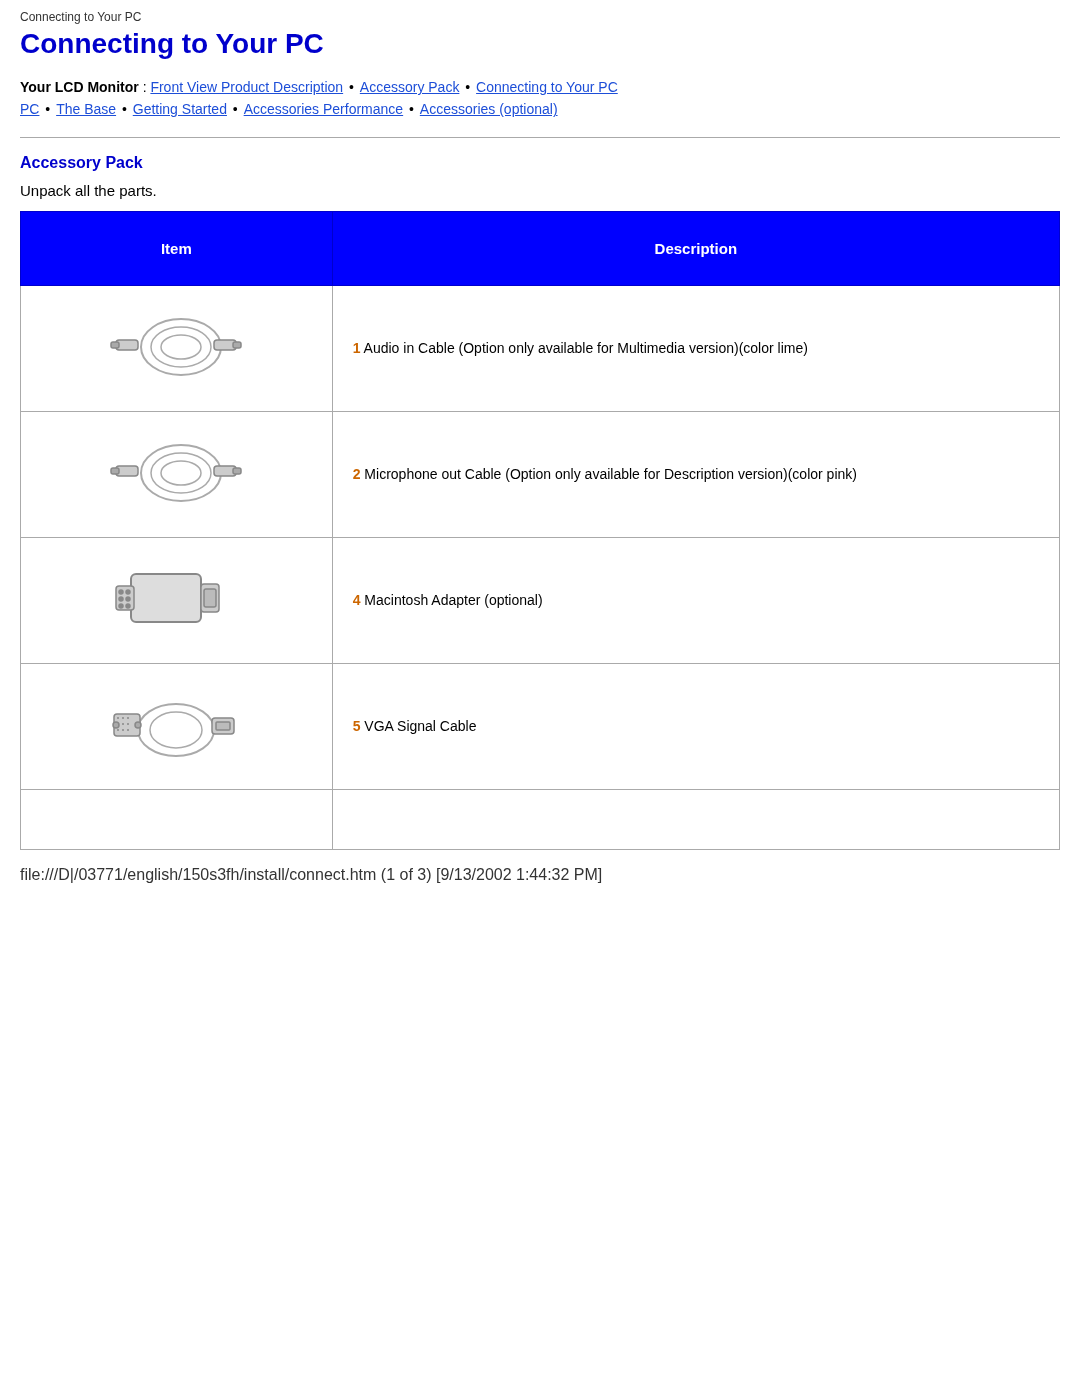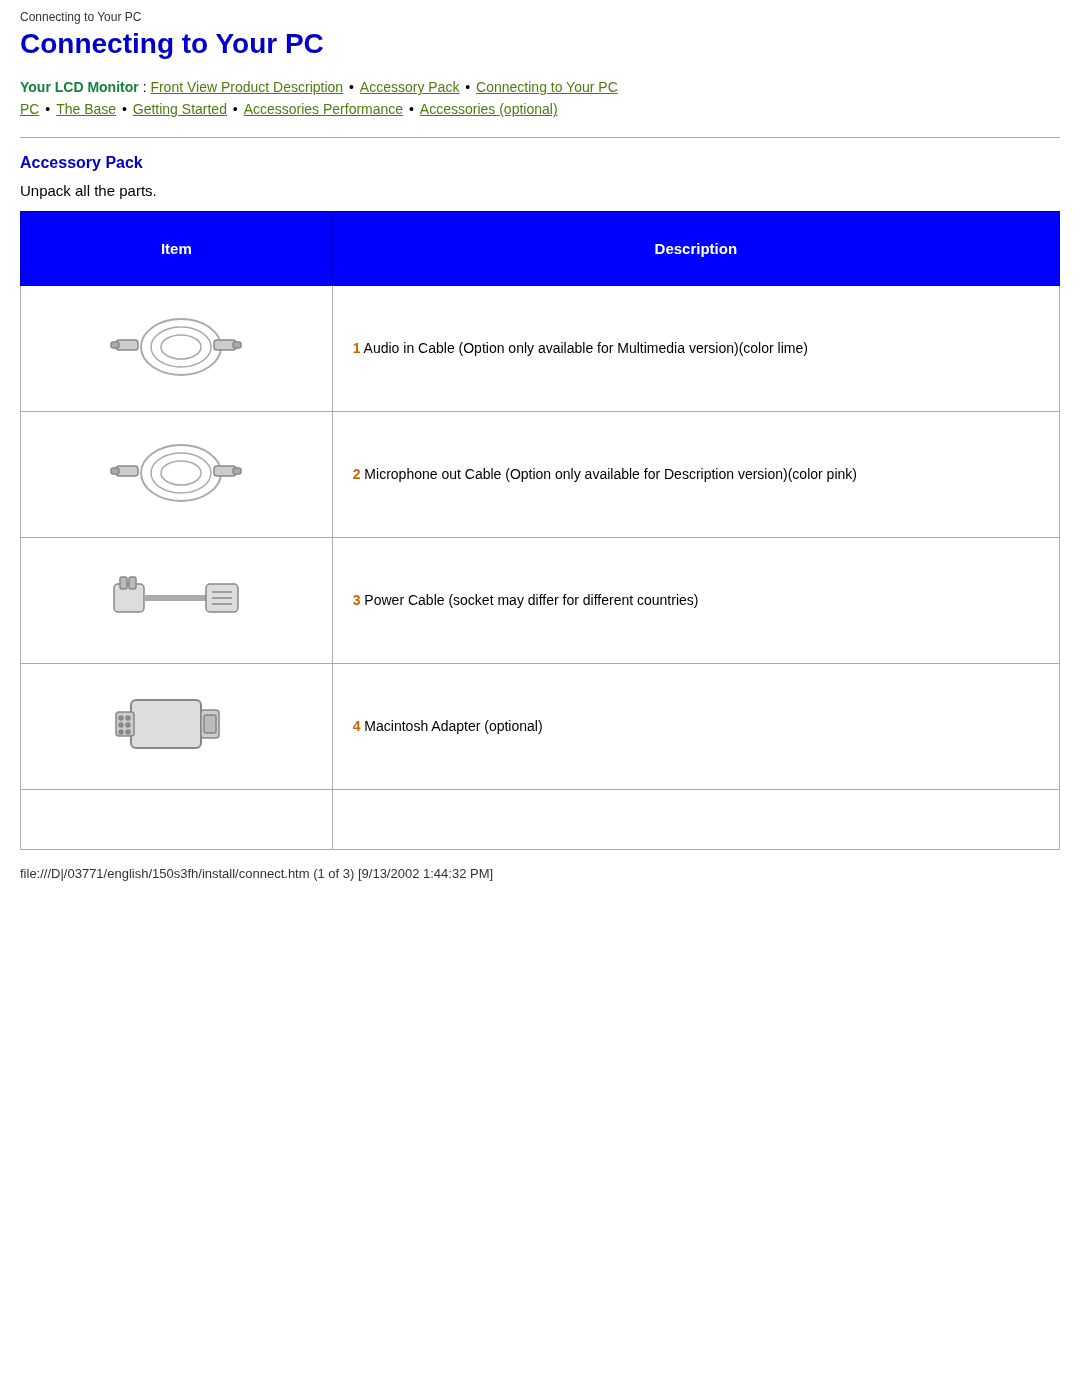--- a/index.html
+++ b/index.html
@@ -20,24 +20,24 @@
       font-weight: bold;
       color: #0000cc;
       margin-bottom: 16px;
     }
     .nav-links {
       font-size: 14px;
       margin-bottom: 16px;
       line-height: 1.6;
     }
     .nav-links strong {
-      color: #15803d;
+      color: #000000;
     }
     .nav-links a {
-      color: #4d7c0f;
+      color: #1d4ed8;
       text-decoration: underline;
     }
     .nav-links .separator {
       color: #000;
       margin: 0 2px;
     }
     hr {
       border: none;
       border-top: 1px solid #aaa;
       margin-bottom: 16px;
@@ -86,21 +86,21 @@
       vertical-align: middle;
       padding: 12px 20px;
       font-size: 14px;
       line-height: 1.5;
     }
     .item-number {
       color: #cc6600;
       font-weight: bold;
     }
     .status-bar {
-      font-size: 13px;
+      font-size: 16px;
       color: #333;
       margin-top: 16px;
     }
     
     .cable-img {
       width: 140px;
       height: 90px;
     }
   </style>
 </head>
@@ -183,40 +183,20 @@
             <rect x="108" y="38" width="22" height="10" rx="3" fill="#ccc" stroke="#888"></rect>
             <rect x="127" y="40" width="8" height="6" rx="2" fill="#aaa" stroke="#888"></rect>
           </g>
         </svg>
       </td>
       <td class="cell-desc">
         <span class="item-number">2</span><span> Microphone out Cable (Option only available for Description version)(color pink)</span>
       </td>
     </tr>
 
-    <tr>
-      <td class="cell-image">
-        <svg class="cable-img" viewBox="0 0 140 90" xmlns="http://www.w3.org/2000/svg">
-          <g fill="none" stroke="#888" stroke-width="1.5">
-
-            <rect x="8" y="30" width="30" height="28" rx="4" fill="#ddd" stroke="#888" stroke-width="1.5"></rect>
-            <rect x="14" y="23" width="7" height="12" rx="2" fill="#bbb" stroke="#888"></rect>
-            <rect x="23" y="23" width="7" height="12" rx="2" fill="#bbb" stroke="#888"></rect>
-
-            <path d="M38 44 C70 44 70 44 100 44" stroke="#aaa" stroke-width="6" fill="none"></path>
-
-            <rect x="100" y="30" width="32" height="28" rx="4" fill="#ddd" stroke="#888" stroke-width="1.5"></rect>
-            <path d="M106 38 L126 38 M106 44 L126 44 M106 50 L126 50" stroke="#888" stroke-width="1.5"></path>
-          </g>
-        </svg>
-      </td>
-      <td class="cell-desc">
-        <span class="item-number">3</span><span> Power Cable (socket may differ for different countries)</span>
-      </td>
-    </tr>
 
     <tr>
       <td class="cell-image">
         <svg class="cable-img" viewBox="0 0 140 90" xmlns="http://www.w3.org/2000/svg">
           <g fill="none" stroke="#888" stroke-width="1.5">
 
             <rect x="25" y="20" width="70" height="48" rx="5" fill="#ddd" stroke="#888" stroke-width="2"></rect>
 
             <rect x="10" y="32" width="18" height="24" rx="3" fill="#ccc" stroke="#888"></rect>
             <circle cx="15" cy="38" r="2" fill="#888"></circle>
@@ -229,20 +209,42 @@
             <rect x="95" y="30" width="18" height="28" rx="3" fill="#ccc" stroke="#888"></rect>
             <rect x="98" y="35" width="12" height="18" rx="2" fill="#bbb"></rect>
           </g>
         </svg>
       </td>
       <td class="cell-desc">
         <span class="item-number">4</span><span> Macintosh Adapter (optional)</span>
       </td>
     </tr>
 
+    <tr>
+      <td class="cell-image">
+        <svg class="cable-img" viewBox="0 0 140 90" xmlns="http://www.w3.org/2000/svg">
+          <g fill="none" stroke="#888" stroke-width="1.5">
+
+            <ellipse cx="70" cy="50" rx="38" ry="26" stroke="#aaa" stroke-width="2" fill="none"></ellipse>
+            <ellipse cx="70" cy="50" rx="26" ry="18" stroke="#aaa" stroke-width="1.5" fill="none"></ellipse>
+
+            <rect x="8" y="34" width="26" height="22" rx="3" fill="#ccc" stroke="#888" stroke-width="1.5"></rect>
+            <path d="M11 38 L13 38 M16 38 L18 38 M21 38 L23 38 M11 44 L13 44 M16 44 L18 44 M21 44 L23 44 M11 50 L13 50 M16 50 L18 50 M21 50 L23 50" stroke="#888" stroke-width="1.5"></path>
+            <circle cx="10" cy="45" r="3" fill="#aaa" stroke="#888"></circle>
+            <circle cx="32" cy="45" r="3" fill="#aaa" stroke="#888"></circle>
+
+            <rect x="106" y="38" width="22" height="16" rx="3" fill="#ccc" stroke="#888"></rect>
+            <rect x="110" y="42" width="14" height="8" rx="1" fill="#bbb"></rect>
+          </g>
+        </svg>
+      </td>
+      <td class="cell-desc">
+        <span class="item-number">5</span><span> VGA Signal Cable</span>
+      </td>
+    </tr>
 
     <tr>
       <td class="cell-image" style="height:60px;"></td>
       <td class="cell-desc"></td>
     </tr>
   </tbody>
 </table>
 
 <div class="status-bar">file:///D|/03771/english/150s3fh/install/connect.htm (1 of 3) [9/13/2002 1:44:32 PM]</div>
 

